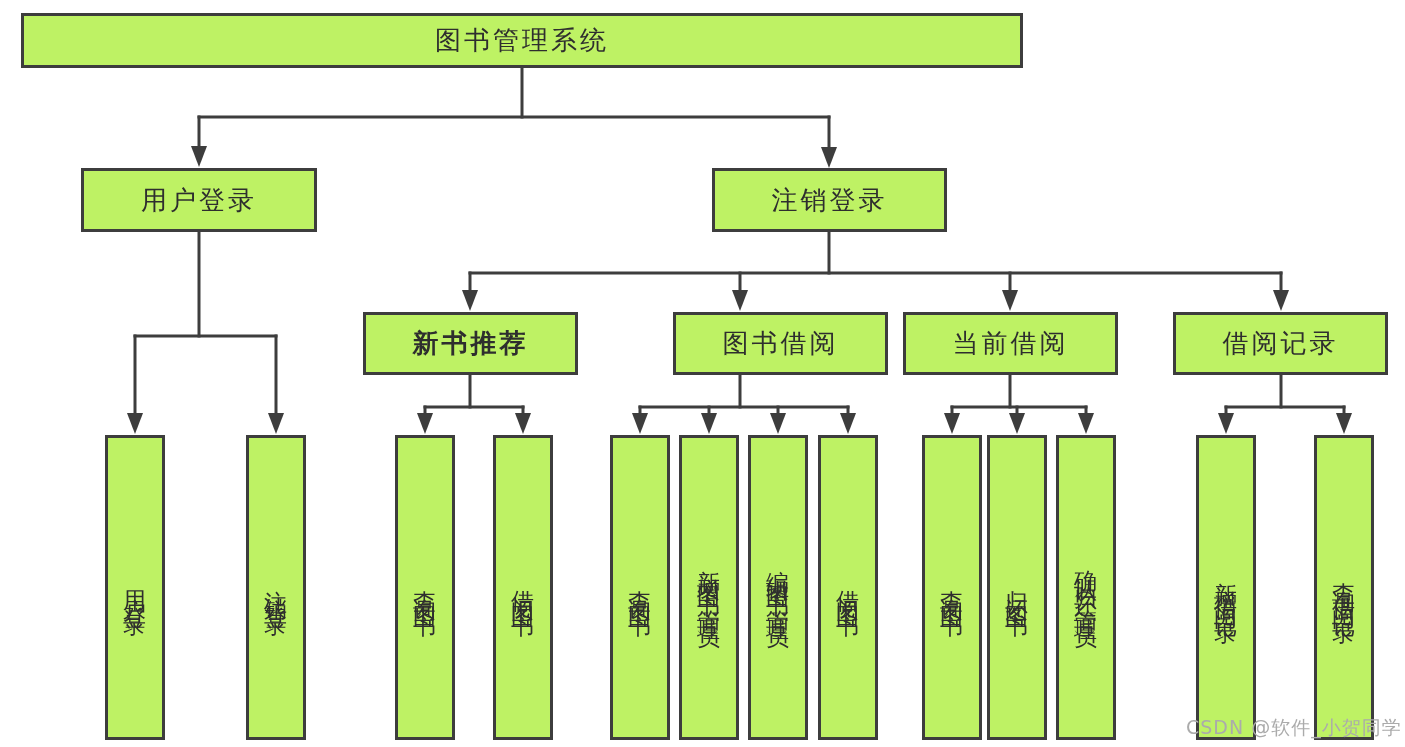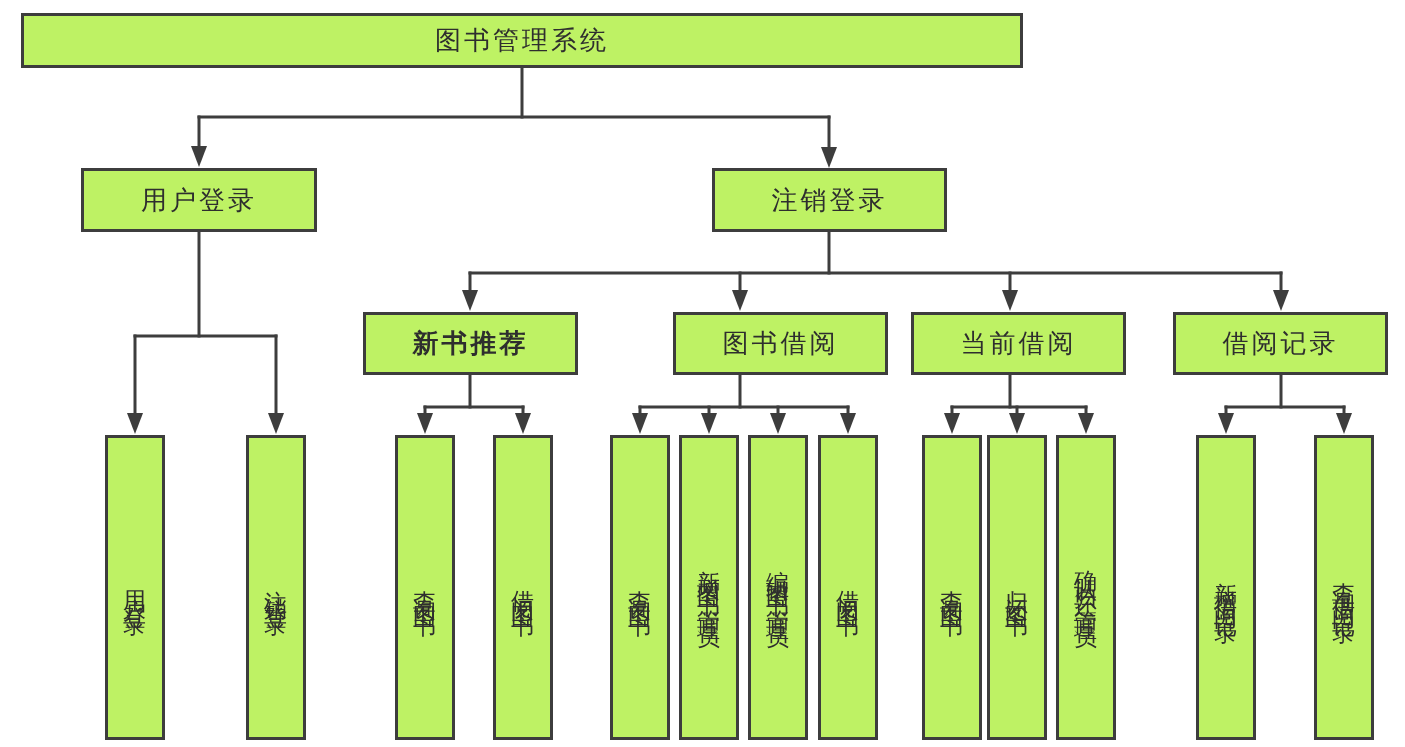--- a/index.html
+++ b/index.html
@@ -136,35 +136,36 @@
     </g>
   </svg>
 
   <div class="node hnode" style="left:21px; top:13px; width:1002px; height:55px;">图书管理系统</div>
 
   <div class="node hnode" style="left:81px; top:168px; width:236px; height:64px;">用户登录</div>
   <div class="node hnode" style="left:712px; top:168px; width:235px; height:64px;">注销登录</div>
 
   <div class="node hnode" style="left:363px; top:312px; width:215px; height:63px;font-weight:bold;">新书推荐</div>
   <div class="node hnode" style="left:633px; top:312px; width:215px; height:63px;margin-left:40px;">图书借阅</div>
-  <div class="node hnode" style="left:903px; top:312px; width:215px; height:63px;margin-left:8px;">当前借阅</div>
+  <div class="node hnode" style="left:903px; top:312px; width:215px; height:63px;">当前借阅</div>
   <div class="node hnode" style="left:1173px; top:312px; width:215px; height:63px;">借阅记录</div>
 
   <div class="node vnode" style="left:105px;">用户登录</div>
   <div class="node vnode" style="left:246px;">注销登录</div>
 
   <div class="node vnode" style="left:395px;">查询图书</div>
   <div class="node vnode" style="left:493px;">借阅图书</div>
 
   <div class="node vnode" style="left:610px;">查询图书</div>
   <div class="node vnode" style="left:679px;">新增图书（管理员）</div>
   <div class="node vnode" style="left:748px;">编辑图书（管理员）</div>
   <div class="node vnode" style="left:818px;">借阅图书</div>
 
   <div class="node vnode" style="left:922px;">查询图书</div>
   <div class="node vnode" style="left:987px;">归还图书</div>
   <div class="node vnode" style="left:1056px;">确认归还（管理员）</div>
 
   <div class="node vnode" style="left:1196px;">新增借阅记录</div>
   <div class="node vnode" style="left:1314px;">查询借阅记录</div>
 
+  <div class="watermark">CSDN @软件_小贺同学</div>
 
 </div>
 
 </body></html>

